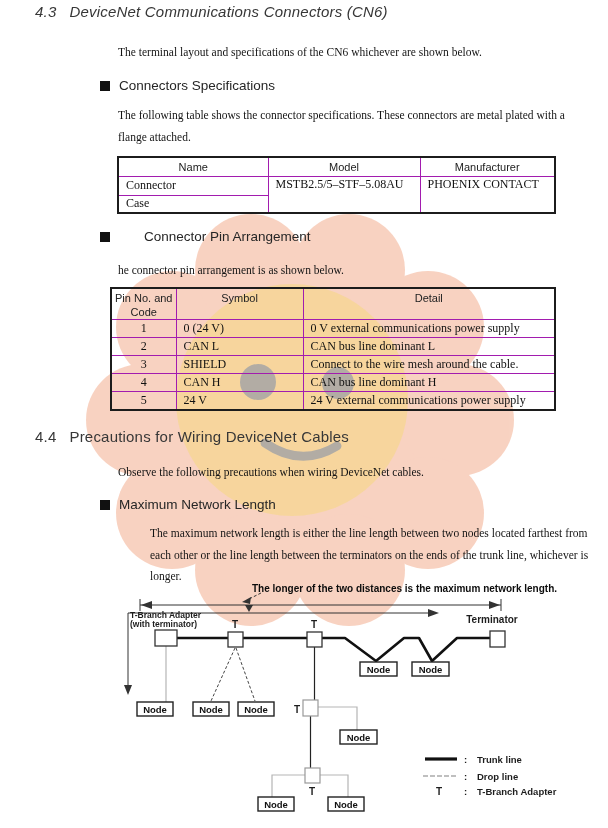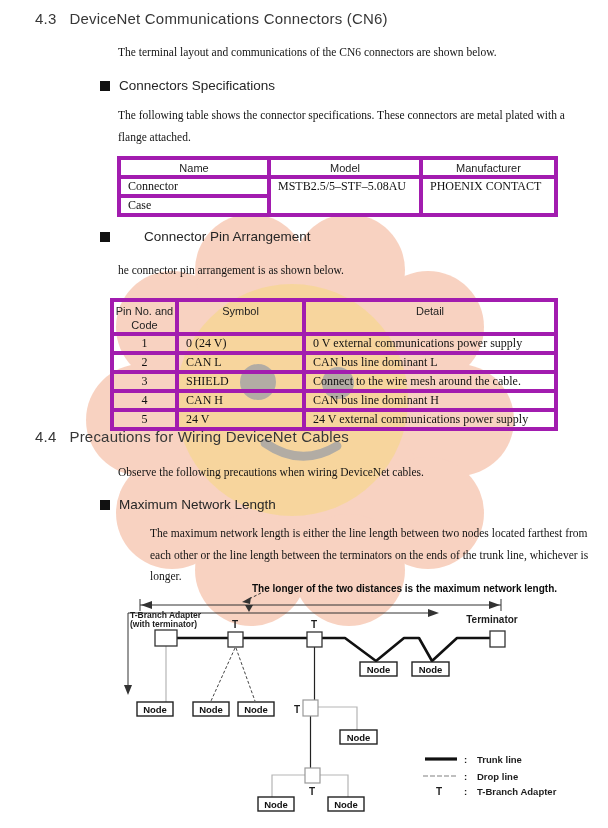--- a/index.html
+++ b/index.html
@@ -21,21 +21,21 @@
 
   .body-txt { font-size:11.5px; line-height:21.5px; color:#141414; }
 
   .bullet-head {
     font-family:"Liberation Sans", sans-serif; font-size:13.5px; color:#262626;
     white-space:nowrap; display:flex; align-items:center; gap:9px;
   }
   .sq { width:10px; height:10px; background:#111; display:inline-block; flex:0 0 auto; }
 
   table.tbl { border-collapse:collapse; position:absolute; table-layout:fixed; background:transparent; }
-  table.tbl th, table.tbl td { border:4px solid #a21caf; overflow:hidden; }
+  table.tbl th, table.tbl td { border:1px solid #a21caf; overflow:hidden; }
   table.tbl { border:2px solid #1c1c1c; }
   table.tbl th {
     font-family:"Liberation Sans", sans-serif; font-weight:normal; font-size:11px;
     color:#222; text-align:center; vertical-align:middle;
   }
   table.tbl td { font-size:12px; color:#111; padding:0 7px; }
   .vtop { vertical-align:top; padding-top:2px; }
   .ctr { text-align:center; }
 
   #pin-table th { vertical-align:top; padding-top:2px; line-height:14px; }
@@ -71,25 +71,25 @@
       <circle cx="428" cy="327" r="56" fill="#ee9066"></circle>
     </g>
     <circle cx="292" cy="400" r="116" opacity="0.52" fill="#f6d97d"></circle>
     <g opacity="0.85">
       <circle cx="258" cy="382" r="18" fill="#a6a6a6"></circle>
       <circle cx="338" cy="383" r="16" fill="#a6a6a6"></circle>
       <path d="M 265 443 Q 301 468 337 446" fill="none" stroke-width="9" stroke-linecap="round" stroke="#a6a6a6"></path>
     </g>
   </svg>
 
-  <div class="abs content sec-head" style="left:35px; top:10px;">
+  <div class="abs content sec-head" style="left:35px; top:3px;font-style:italic;">
     <span class="num">4.3</span><span>DeviceNet Communications Connectors (CN6)</span>
   </div>
 
-  <p class="abs content body-txt" style="left:118px; top:42px; width:455px;">The terminal layout and communications of the CN6 connectors are shown below.</p>
+  <p class="abs content body-txt" style="left:118px; top:42px; width:455px;">The terminal layout and specifications of the CN6 whichever are shown below.</p>
 
   <div class="abs content bullet-head" style="left:100px; top:78px;">
     <span class="sq"></span>
     <span>Connectors Specifications</span>
   </div>
 
   <p class="abs content body-txt" style="left:118px; top:105px; width:447px;">The following table shows the connector specifications. These connectors are metal plated with a flange attached.</p>
 
   <table class="tbl content" id="spec-table" style="left:117px; top:156px; width:437px;">
     <colgroup>
@@ -114,21 +114,21 @@
   </tbody>
     </table>
 
   <div class="abs content bullet-head" style="left:100px; top:229px;gap:34px;">
     <span class="sq"></span>
     <span>Connector Pin Arrangement</span>
   </div>
 
   <p class="abs content body-txt" style="left:118px; top:260px; width:455px;">he connector pin arrangement is as shown below.</p>
 
-  <table class="tbl content" id="pin-table" style="left:110px; top:298px; width:444px;">
+  <table class="tbl content" id="pin-table" style="left:110px; top:287px; width:444px;">
     <colgroup>
         <col style="width:65px">
         <col style="width:127px">
         <col style="width:252px">
       </colgroup>
     <tbody>
         <tr style="height:31px">
       <th>Pin No. and Code</th>
       <th>Symbol</th>
       <th>Detail</th>

